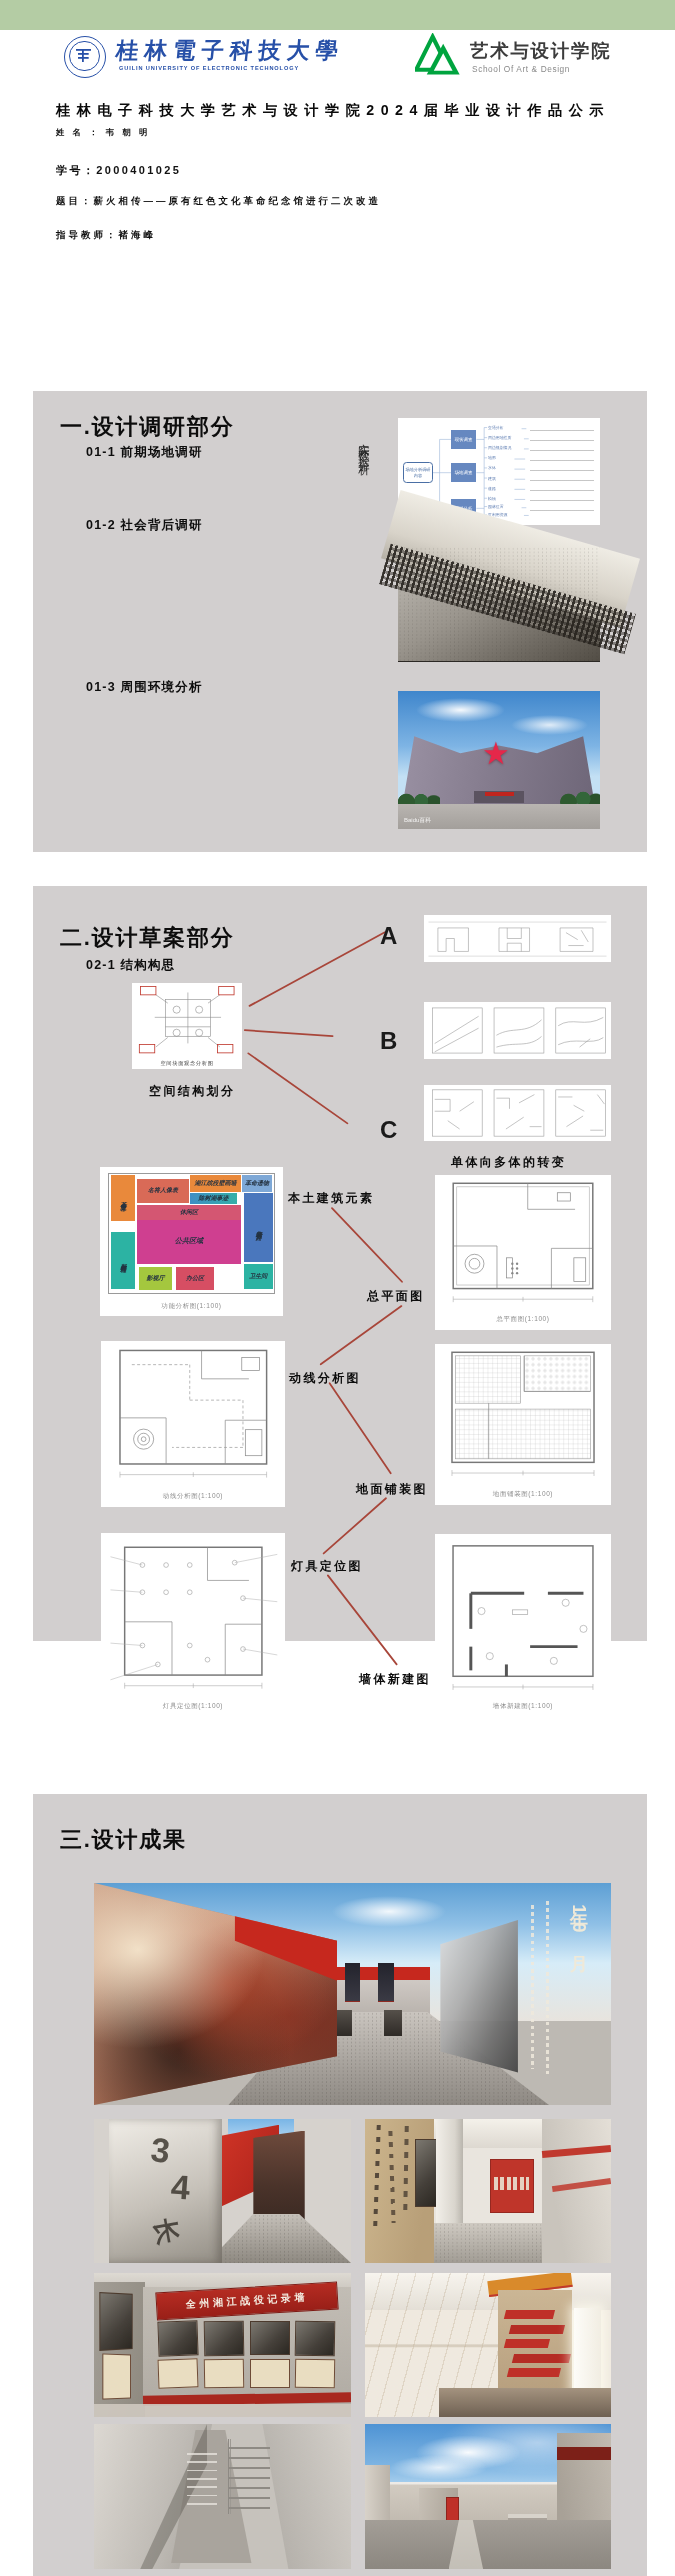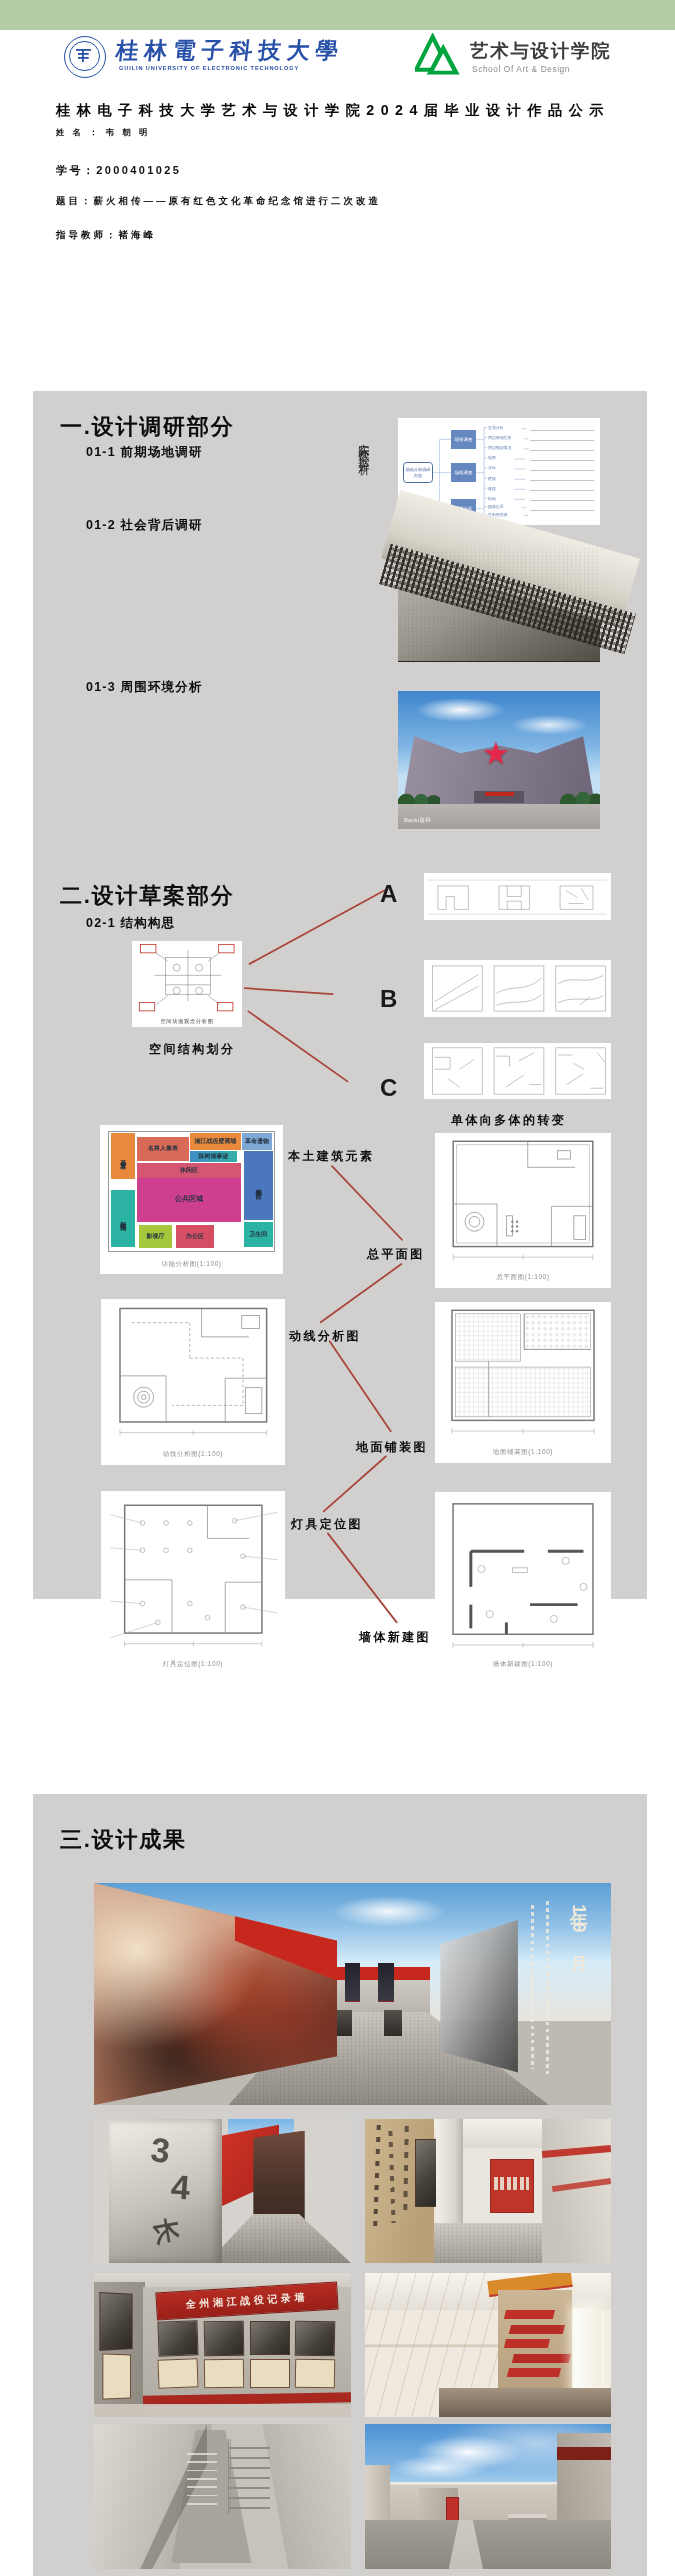--- a/index.html
+++ b/index.html
@@ -10,21 +10,21 @@
   .h1{font-size:22px;font-weight:bold;letter-spacing:1.8px;color:#0d0d0d;}
   .h2{font-size:12.5px;font-weight:bold;letter-spacing:1.2px;color:#0d0d0d;}
   .lbl{font-size:12px;font-weight:bold;letter-spacing:2.4px;color:#0d0d0d;}
   .cap{font-size:6.5px;color:#8d8d8d;letter-spacing:0.6px;}
   .pre{white-space:pre-line;}
   .para{font-size:9px;font-weight:bold;line-height:17px;letter-spacing:0.9px;color:#151515;text-align:center;}
   .vert{writing-mode:vertical-rl;}
   .whitebox{background:#fff;}
   .letterABC{font-size:24px;font-weight:bold;color:#1a1a1a;}
   .zone{position:absolute;display:flex;align-items:center;justify-content:center;
-        font-size:6px;font-weight:bold;color:#243240;text-align:center;line-height:7.1px;}
+        font-size:6px;font-weight:bold;color:#243240;text-align:center;line-height:7.1px;font-style:italic;}
   .planbox{position:absolute;background:#fff;}
   .planbox svg{display:block;}
   .plancap{position:absolute;left:0;right:0;text-align:center;}
   .render{position:absolute;overflow:hidden;background:#bdb9b3;}
   .frame{background:linear-gradient(135deg,#7c7870,#45403a 60%,#2b2721);border:1.2px solid #4c3a2d;}
   .mapframe{background:#e9ddc1;border:1.2px solid #6d4b37;}
   .speckle{background-image:radial-gradient(rgba(40,36,32,.35) 0.6px,transparent 0.8px);background-size:4.2px 3.6px;}
 </style>
 </head>
 <body>
@@ -122,21 +122,21 @@
       <div class="abs" style="left:84px;top:44px;font-size:31px;color:#e5274a;text-shadow:0 1.2px 2.4px rgba(80,0,10,.4);">★</div>
       <div class="abs" style="left:76px;top:100px;width:50px;height:12px;background:#5b5360;"></div>
       <div class="abs" style="left:87px;top:101px;width:28.5px;height:3.6px;background:#c0251e;"></div>
       <div class="abs" style="left:0;top:94px;width:42px;height:28.5px;background:radial-gradient(circle at 20% 60%,#2e5a30 22%,transparent 24%),radial-gradient(circle at 55% 55%,#33663a 24%,transparent 26%),radial-gradient(circle at 85% 65%,#2a522c 20%,transparent 23%);"></div>
       <div class="abs" style="left:160px;top:93px;width:42px;height:30px;background:radial-gradient(circle at 25% 60%,#2e5a30 22%,transparent 24%),radial-gradient(circle at 60% 50%,#33663a 24%,transparent 26%),radial-gradient(circle at 90% 62%,#2a522c 20%,transparent 23%);"></div>
       <div class="abs" style="left:0;top:113px;width:202px;height:25px;background:linear-gradient(180deg,#b9b5b1,#a39f9b);"></div>
       <div class="abs" style="left:6px;bottom:3.6px;font-size:6px;color:rgba(255,255,255,.85);">Baidu百科</div>
     </div>
   </div>
 
-  <div class="panel" style="top:844px;height:755px;">
+  <div class="panel" style="top:886px;height:755px;">
 
     <svg class="abs" style="left:0;top:0;" width="614" height="871" viewBox="0 0 1035 1468">
       <g stroke="#a8463a" stroke-width="3" stroke-linecap="round" fill="none">
         <path d="M365 202 L593 78"></path>
         <path d="M357 243 L505 253"></path>
         <path d="M363 282 L530 400"></path>
         <path d="M504 543 L622 667"></path>
         <path d="M621 708 L485 806"></path>
         <path d="M500 838 L603 990"></path>
         <path d="M595 1032 L490 1125"></path>

